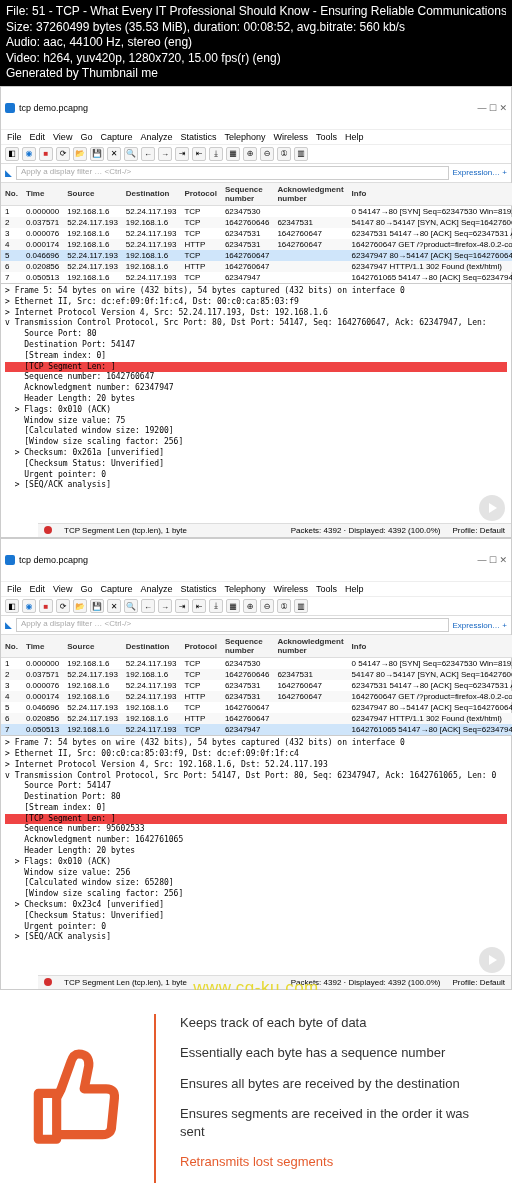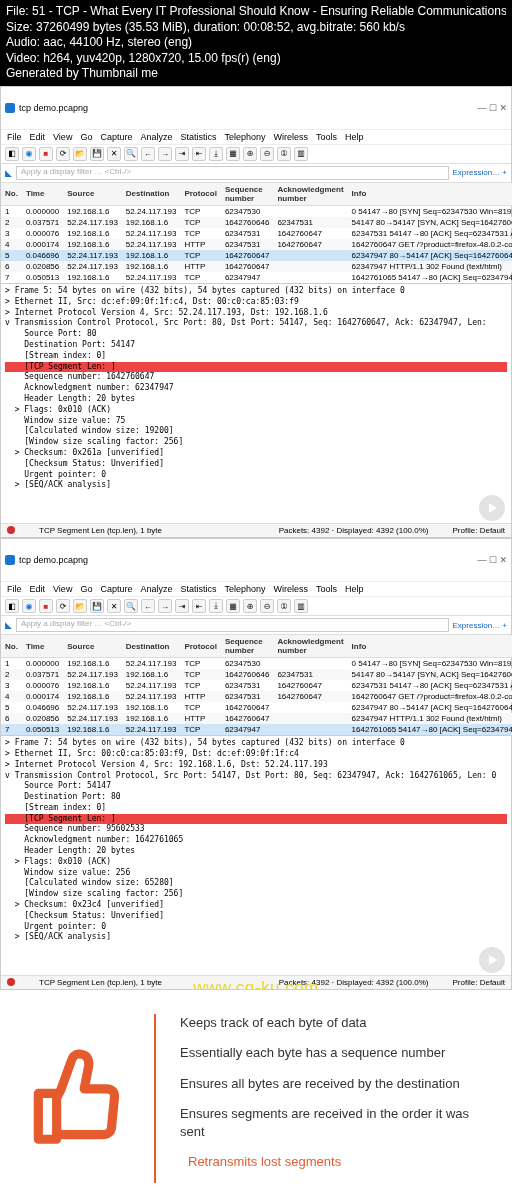--- a/index.html
+++ b/index.html
@@ -19,29 +19,29 @@
   .filter-input { flex: 1; height: 14px; background: #fff; border: 1px solid #ccc; font-size: 8px; padding: 0 4px; color: #aaa; }
   .filter-exp { font-size: 8px; color: #1565c0; }
   .packet-table { width: 100%; font-size: 8px; border-collapse: collapse; }
   .packet-table th { text-align: left; padding: 2px 4px; background: #f5f5f5; border-bottom: 1px solid #ddd; font-weight: bold; color: #333; }
   .packet-table td { padding: 1px 4px; white-space: nowrap; overflow: hidden; }
   .packet-table tr.sel { background: #cfe5fa; }
   .packet-table tr.alt { background: #f8f8f8; }
   .details { font-family: monospace; font-size: 8px; padding: 2px 4px; line-height: 1.35; border-top: 1px solid #ccc; background: #fff; }
   .details div { white-space: pre; overflow: hidden; }
   .details .hi { background: #ef4444; }
-  .status-bar { display: flex; padding: 2px 6px; font-size: 8px; border-top: 1px solid #ddd; background: #f5f5f5; gap: 24px; }
+  .status-bar { display: flex; padding: 2px 6px; font-size: 8px; border-top: 1px solid #ddd; background: #f5f5f5; gap: 12px; margin-left: 37px; }
   .status-bar .red-dot { width: 8px; height: 8px; background: #d32f2f; border-radius: 50%; }
   .slide { padding: 24px 20px 30px 20px; display: flex; gap: 20px; align-items: center; position: relative; background: #fff; }
   .slide .bar { width: 2px; background: #e55b2d; align-self: stretch; margin: 0 4px; }
   .thumb { width: 110px; }
   .thumb svg path { stroke: #e55b2d; stroke-width: 10; fill: none; stroke-linecap: round; stroke-linejoin: round; }
   .slide-text { flex: 1; font-size: 13px; line-height: 1.4; color: #333; }
   .slide-text p { margin-bottom: 12px; }
-  .slide-text .accent { color: #e55b2d; font-weight: 500; margin-left: 8px; }
+  .slide-text .accent { color: #e55b2d; font-weight: 500; }
   .watermark { position: absolute; top: -12px; left: 0; right: 0; text-align: center; color: #e6d933; font-size: 17px; font-weight: normal; letter-spacing: 0.5px; pointer-events: none; }
   .play-btn { width: 26px; height: 26px; border-radius: 50%; background: rgba(200,200,200,0.5); display: flex; align-items: center; justify-content: center; margin-left: auto; }
   .play-btn:before { content: ""; border-left: 8px solid #fff; border-top: 5px solid transparent; border-bottom: 5px solid transparent; margin-left: 2px; }
   .bottom-bar { height: 14px; background: #222; display:flex; align-items:center; padding:0 6px; gap:6px; }
   .bottom-bar .dot { width:6px;height:6px;background:#888;border-radius:50%; }
   .cc { font-size:7px; color:#888; }
 </style>
 </head>
 <body>
 

